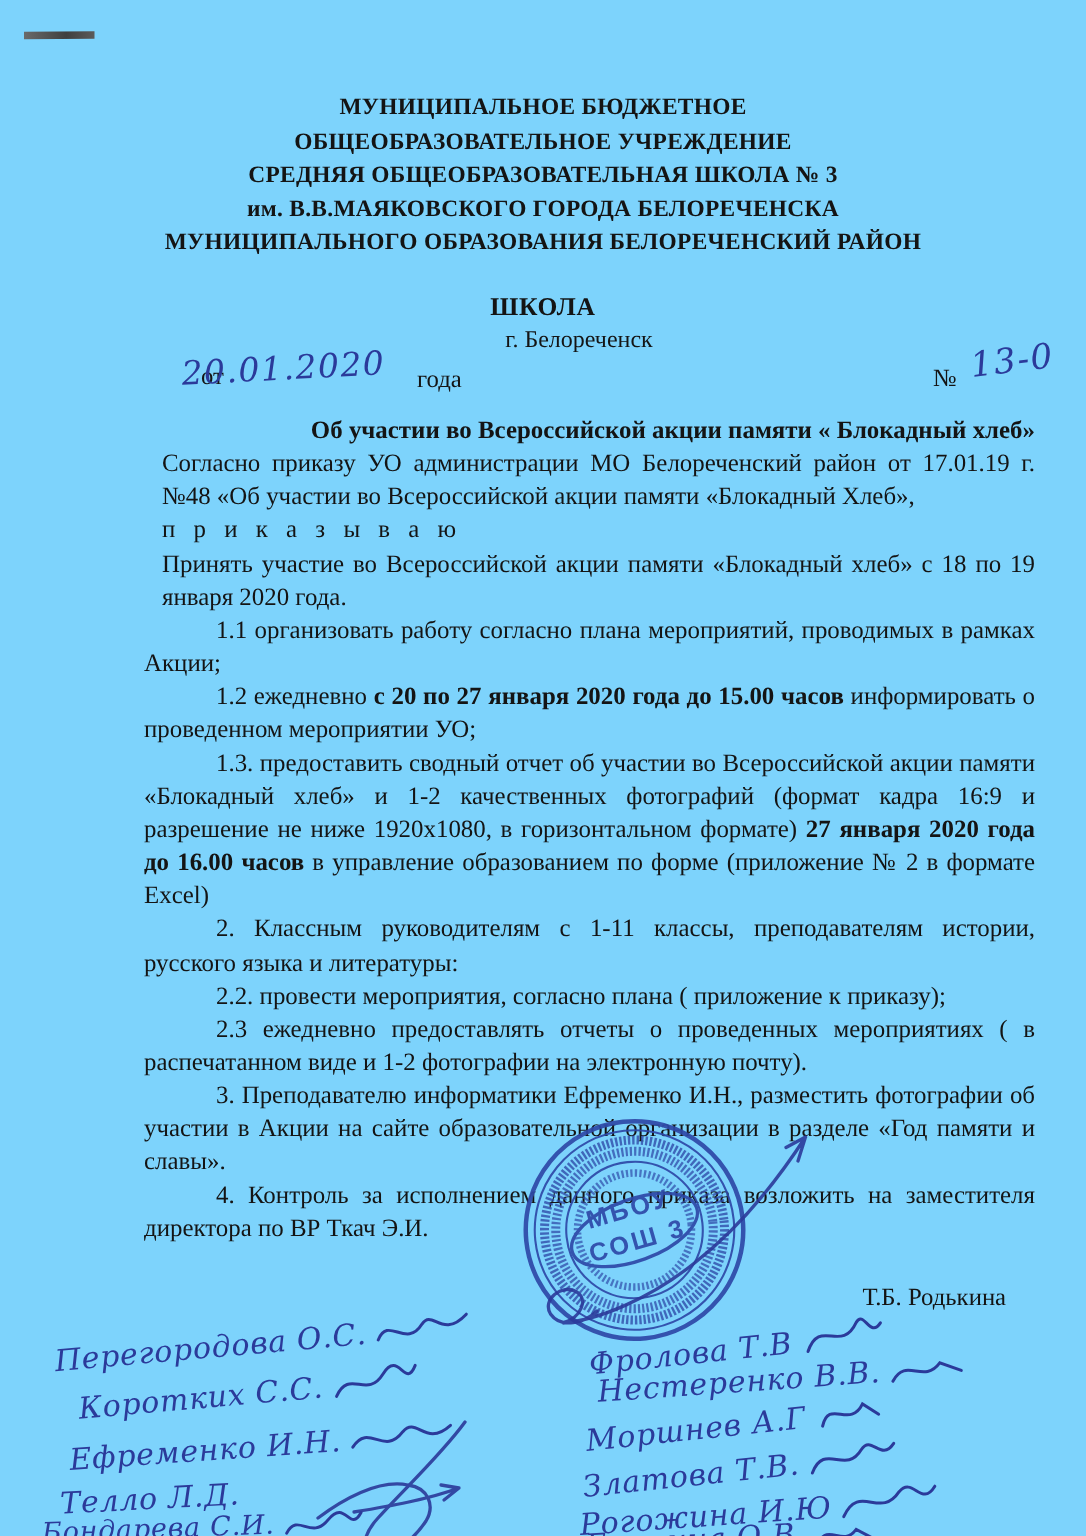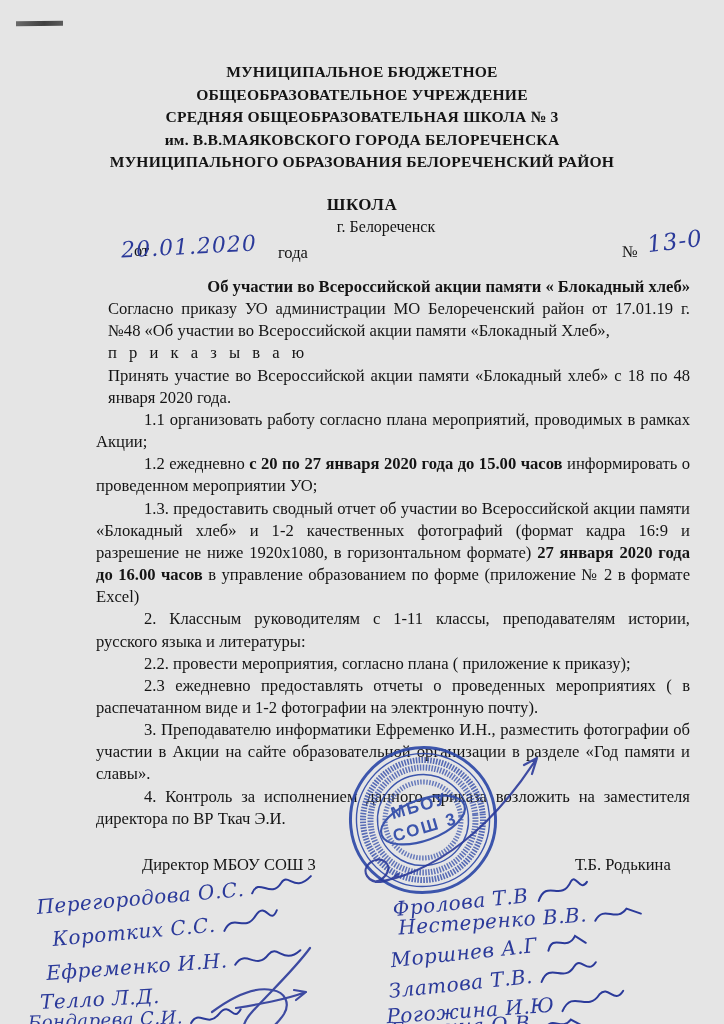--- a/index.html
+++ b/index.html
@@ -1,18 +1,18 @@
 <!DOCTYPE html>
 <html><head>
 <meta charset="utf-8">
 <style>
   html,body { margin:0; padding:0; background:#888; }
   .page {
     position:relative; width:724px; height:1024px; margin:0 auto;
-    background:#e5e5e5; overflow:hidden;
+    background:#7dd3fc; overflow:hidden;
     font-family:"Liberation Serif", serif; color:#141414;
   }
   .artifact { position:absolute; left:16px; top:21px; width:47px; height:5px;
     background:linear-gradient(90deg,#6a6a6a,#3f3f3f 60%,#5b5b5b); transform:rotate(-0.4deg); }
   .hdr { position:absolute; top:61px; left:0; width:724px; text-align:center;
     font-weight:bold; font-size:15.6px; line-height:22.6px; letter-spacing:0.2px; }
   .prikaz { position:absolute; top:195px; left:0; width:724px; text-align:center;
     font-weight:bold; font-size:17px; letter-spacing:0.5px; }
   .place { position:absolute; top:218px; left:0; width:724px; text-align:center; font-size:16px;padding-left:24px; }
   .dl { position:absolute; font-size:16.5px; }
@@ -55,32 +55,31 @@
   <span class="dl" style="left:106px; top:241px;margin-left:28px;">от</span>
   <span class="hw hw-date ink">20.01.2020</span>
   <span class="dl" style="left:278px; top:243px;">года</span>
   <span class="dl" style="left:622px; top:242px;">№</span>
   <span class="hw hw-num ink">13-0</span>
 
   <div class="body">
     <p class="doc-title">Об участии во Всероссийской акции памяти « Блокадный хлеб»</p>
     <p class="noind"><span>Согласно приказу УО администрации МО Белореченский район от 17.01.19 г. №48 «Об участии во Всероссийской акции памяти «Блокадный Хлеб»,</span><br>
       <span class="spaced">п р и к а з ы в а ю</span></p>
-    <p class="noind">Принять участие  во Всероссийской акции памяти «Блокадный хлеб» с 18 по 48 января 2020 года.</p>
+    <p class="noind">Принять участие  во Всероссийской акции памяти «Блокадный хлеб» с 18 по 19 января 2020 года.</p>
     <p>1.1 организовать работу согласно плана мероприятий, проводимых в рамках Акции;</p>
     <p><span>1.2 ежедневно </span><b>с 20 по 27 января 2020 года до 15.00 часов</b><span> информировать о проведенном мероприятии УО;</span></p>
     <p><span>1.3. предоставить сводный отчет об участии во Всероссийской акции памяти «Блокадный хлеб» и 1-2 качественных фотографий (формат кадра 16:9 и разрешение не ниже 1920х1080, в горизонтальном формате) </span><b>27 января 2020 года до 16.00 часов</b><span> в управление образованием по форме (приложение № 2 в формате Excel)</span></p>
     <p>2. Классным руководителям с 1-11 классы, преподавателям истории, русского языка и литературы:</p>
     <p>2.2. провести мероприятия, согласно плана ( приложение к приказу);</p>
     <p>2.3 ежедневно предоставлять отчеты о проведенных мероприятиях ( в распечатанном виде и 1-2 фотографии на электронную почту).</p>
     <p>3.  Преподавателю информатики Ефременко И.Н., разместить фотографии об участии в Акции на сайте образовательной организации в разделе «Год памяти и славы».</p>
     <p>4. Контроль за исполнением данного приказа возложить на заместителя директора по ВР Ткач Э.И.</p>
   </div>
 
-  <span class="dir-label">Директор МБОУ СОШ 3</span>
   <span class="dir-name">Т.Б. Родькина</span>
 
   <svg class="stamp" width="152" height="152" viewBox="-76 -76 152 152">
     <g stroke="#2e49a8" fill="none" transform="rotate(-6)">
       <circle r="72.5" stroke-width="3"></circle>
       <circle r="66.5" stroke-width="1.4"></circle>
       <circle r="60" stroke-width="6" stroke-dasharray="1.6 1.3" opacity="0.85"></circle>
       <circle r="52.5" stroke-width="6" stroke-dasharray="1.5 1.4" opacity="0.8"></circle>
       <circle r="45.5" stroke-width="1.4"></circle>
       <circle r="38" stroke-width="5" stroke-dasharray="1.5 1.5" opacity="0.75"></circle>

